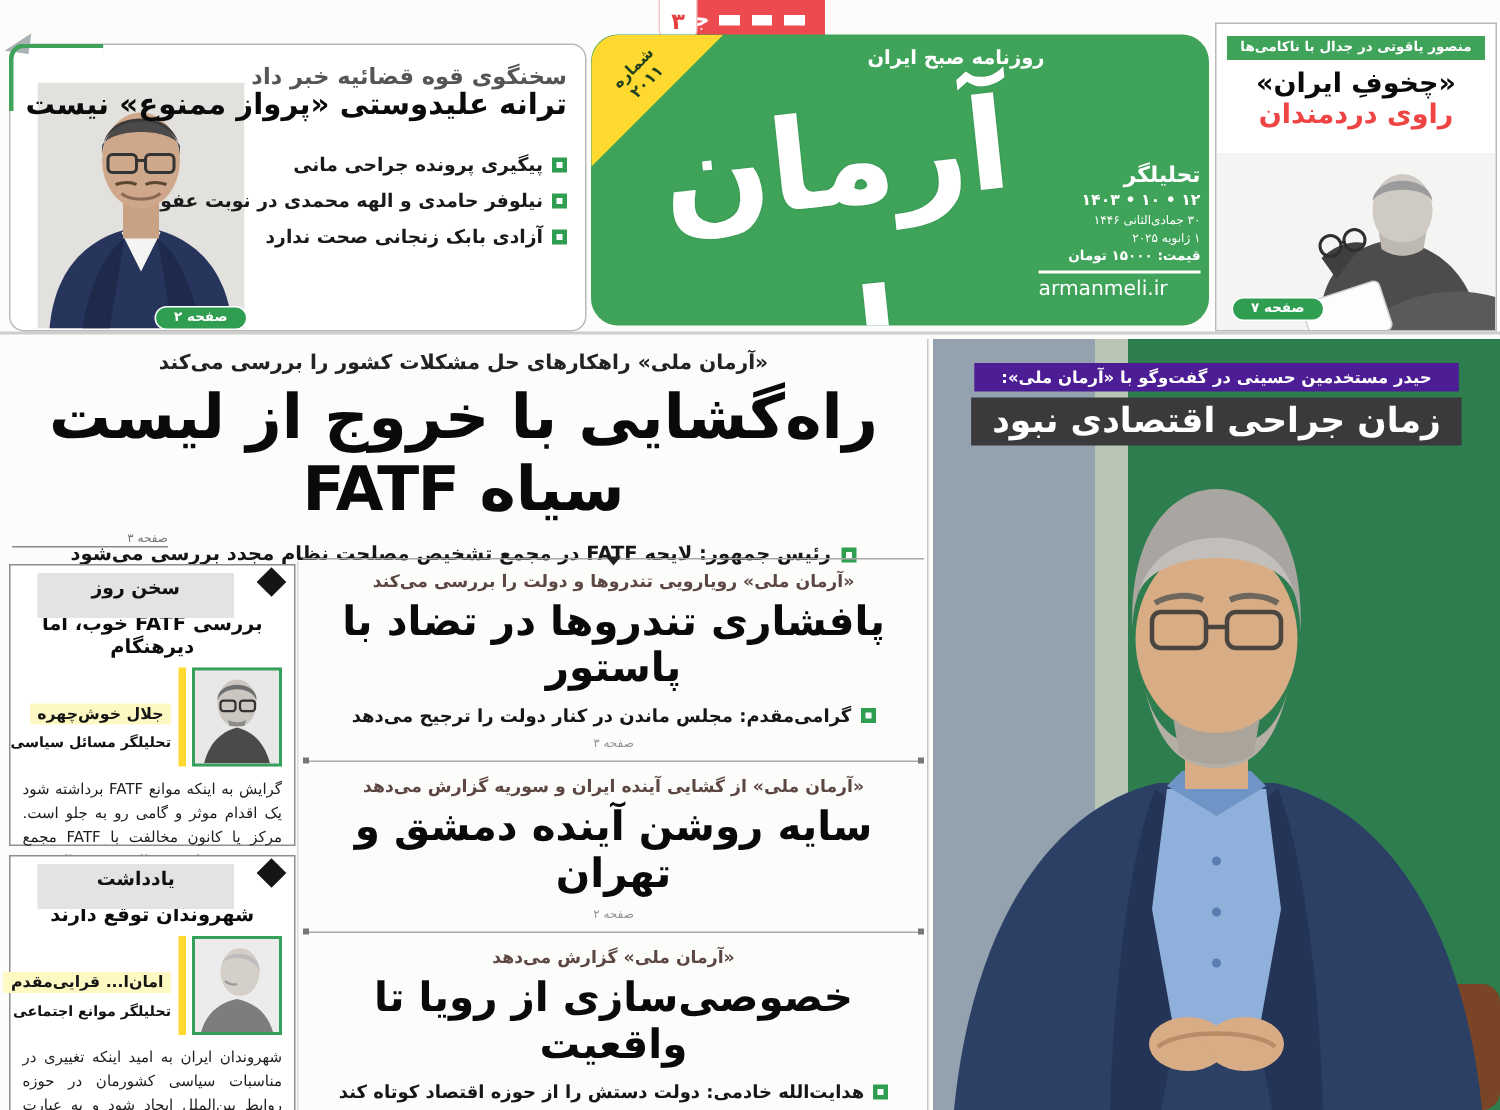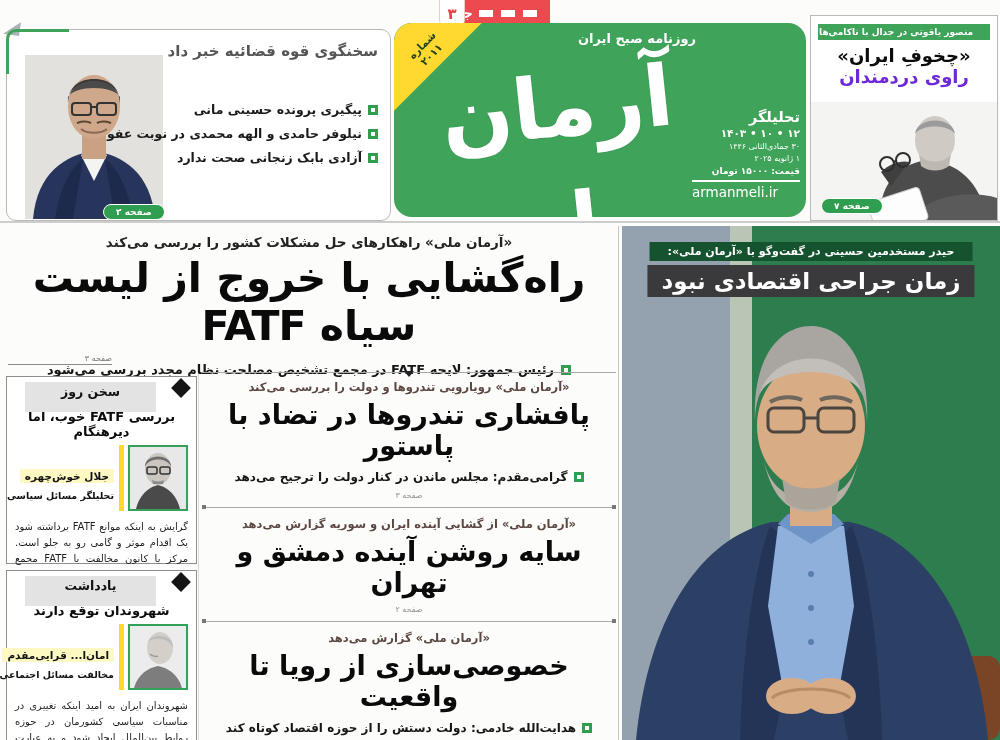--- a/index.html
+++ b/index.html
@@ -51,42 +51,42 @@
   .dateblock .dj{font-size:10.5px;font-weight:bold;margin-top:2px;}
   .dateblock .dh,.dateblock .dg{font-size:8px;margin-top:3px;}
   .dateblock .pr{font-size:9px;font-weight:bold;margin-top:3px;}
   .site{border-top:2px solid #fff;margin-top:4px;padding-top:2px;font-size:13.5px;
         font-family:"DejaVu Sans",sans-serif;direction:ltr;text-align:left;}
 
   
   .che-box{position:absolute;left:810px;top:15px;width:186px;height:204px;background:#fff;
            border:1px solid #b9b9b9;z-index:3;overflow:hidden;}
   .che-kicker{margin:8px 7px 0;background:#3fa45a;color:#fff;font-size:9px;font-weight:bold;
-              text-align:left;padding:3px 1px;}
+              text-align:center;padding:3px 1px;}
   .che-h1{margin-top:5px;text-align:center;font-size:18px;font-weight:bold;color:#0b0b0b;}
-  .che-h2{text-align:center;font-size:18px;font-weight:bold;color:#6d28d9;}
+  .che-h2{text-align:center;font-size:18px;font-weight:bold;color:#ef4444;}
   .che-photo{position:absolute;left:0;bottom:0;width:100%;height:118px;}
   .che-pill{position:absolute;left:10px;bottom:6px;}
 
   .hdiv{position:absolute;left:0;top:221px;width:1000px;height:2px;background:#cdcdcd;}
   .vdiv{position:absolute;left:618px;top:226px;width:1px;height:514px;background:#c6c6c6;}
   .vdiv2{position:absolute;left:198px;top:374px;width:1px;height:366px;background:#dcdcdc;}
 
   
   .lead{position:absolute;left:0;top:228px;width:618px;text-align:center;}
   .lead .kick{font-size:13.5px;font-weight:bold;color:#232323;margin-top:6px;}
   .lead .head{font-size:41px;font-weight:bold;color:#0a0a0a;margin-top:4px;letter-spacing:-1px;}
   .lead .sub{margin-top:12px;font-size:13px;font-weight:bold;color:#161616;
              display:flex;align-items:center;justify-content:center;gap:7px;}
   .lead-ref{position:absolute;left:8px;top:354px;width:104px;border-bottom:1px solid #8a8a8a;
             font-size:8px;color:#777;text-align:right;padding-bottom:1px;}
 
   
   .interview{position:absolute;left:622px;top:226px;width:378px;height:514px;overflow:hidden;}
-  .int-kicker{position:absolute;top:16px;left:50%;transform:translateX(-50%);background:#14532d;
+  .int-kicker{position:absolute;top:16px;left:50%;transform:translateX(-50%);background:#4c1d95;
               color:#fff;font-size:11px;font-weight:bold;padding:3px 18px;white-space:nowrap;}
   .int-head{position:absolute;top:39px;left:50%;transform:translateX(-50%);background:#3a3a3c;
             color:#fff;font-size:23px;font-weight:bold;padding:3px 14px;white-space:nowrap;}
 
   
   .op-box{position:absolute;left:6px;width:189px;background:#fff;border:1px solid #8e8e8e;}
   .op1{top:376px;height:186px;}
   .op2{top:570px;height:182px;}
   .op-head{position:absolute;left:18px;right:40px;top:5px;height:30px;background:#e3e3e3;
            font-size:12.5px;font-weight:bold;text-align:center;line-height:19px;color:#111;}
@@ -140,26 +140,27 @@
       <ellipse cx="69" cy="52" rx="26" ry="32" fill="#cfa78a"></ellipse>
       <path d="M43,48 C41,20 97,20 95,48 C95,34 86,24 69,24 C52,24 43,34 43,48 Z" fill="#3a3a3a"></path>
       <path d="M43,50 C43,36 52,26 69,26 C86,26 95,36 95,50 L95,42 C88,30 50,30 43,42 Z" fill="#4a4a4a"></path>
       <rect x="47" y="48" width="19" height="12" rx="3" fill="none" stroke="#333" stroke-width="2"></rect>
       <rect x="72" y="48" width="19" height="12" rx="3" fill="none" stroke="#333" stroke-width="2"></rect>
       <line x1="66" y1="52" x2="72" y2="52" stroke="#333" stroke-width="2"></line>
       <path d="M56,74 C62,79 76,79 82,74" fill="none" stroke="#8a6a52" stroke-width="2"></path>
       <path d="M52,68 C58,66 62,66 66,68 M72,68 C76,66 80,66 86,68" stroke="#5b4632" stroke-width="2" fill="none"></path>
     </svg>
     <div class="jud-kicker">سخنگوی قوه قضائیه خبر داد</div>
+    <div class="jud-headline">ترانه علیدوستی «پرواز ممنوع» نیست</div>
     <ul class="jud-bullets">
       <li>
         <span class="gsq">
             <i></i>
           </span>
-        <span>پیگیری پرونده حسینی مانی</span>
+        <span>پیگیری پرونده جراحی مانی</span>
       </li>
       <li>
         <span class="gsq">
             <i></i>
           </span>
         <span>نیلوفر حامدی و الهه محمدی در نوبت عفو</span>
       </li>
       <li>
         <span class="gsq">
             <i></i>
@@ -291,21 +292,21 @@
         <svg viewBox="0 0 56 62" width="56" height="62">
           <rect width="56" height="62" fill="#ececec"></rect>
           <path d="M4,62 C8,48 18,42 28,40 C38,42 48,48 52,62 Z" fill="#7d7d7d"></path>
           <ellipse cx="30" cy="22" rx="13" ry="16" fill="#d4cfc9"></ellipse>
           <path d="M18,16 C22,6 44,8 43,22 C40,12 24,10 18,16 Z" fill="#bdbdbd"></path>
           <path d="M20,28 C22,30 26,31 28,30" stroke="#9a9a9a" stroke-width="1.5" fill="none"></path>
         </svg>
       </div>
       <div class="op-ybar"></div>
       <div class="op-author">امان‌ا... قرایی‌مقدم</div>
-      <div class="op-role">مخالفت مسائل اجتماعی</div>
+      <div class="op-role">تحلیلگر موانع اجتماعی</div>
     </div>
     <div class="op-body">شهروندان ایران به امید اینکه تغییری در مناسبات سیاسی کشورمان در حوزه روابط بین‌الملل ایجاد شود و به عبارت بهتر تحریم‌ها لغو شود پای صندوق‌های رای آمدند و...</div>
   </div>
 
   <div class="center">
     <div class="c-top">
       <div class="tri"></div>
     </div>
 
     <div class="article">

